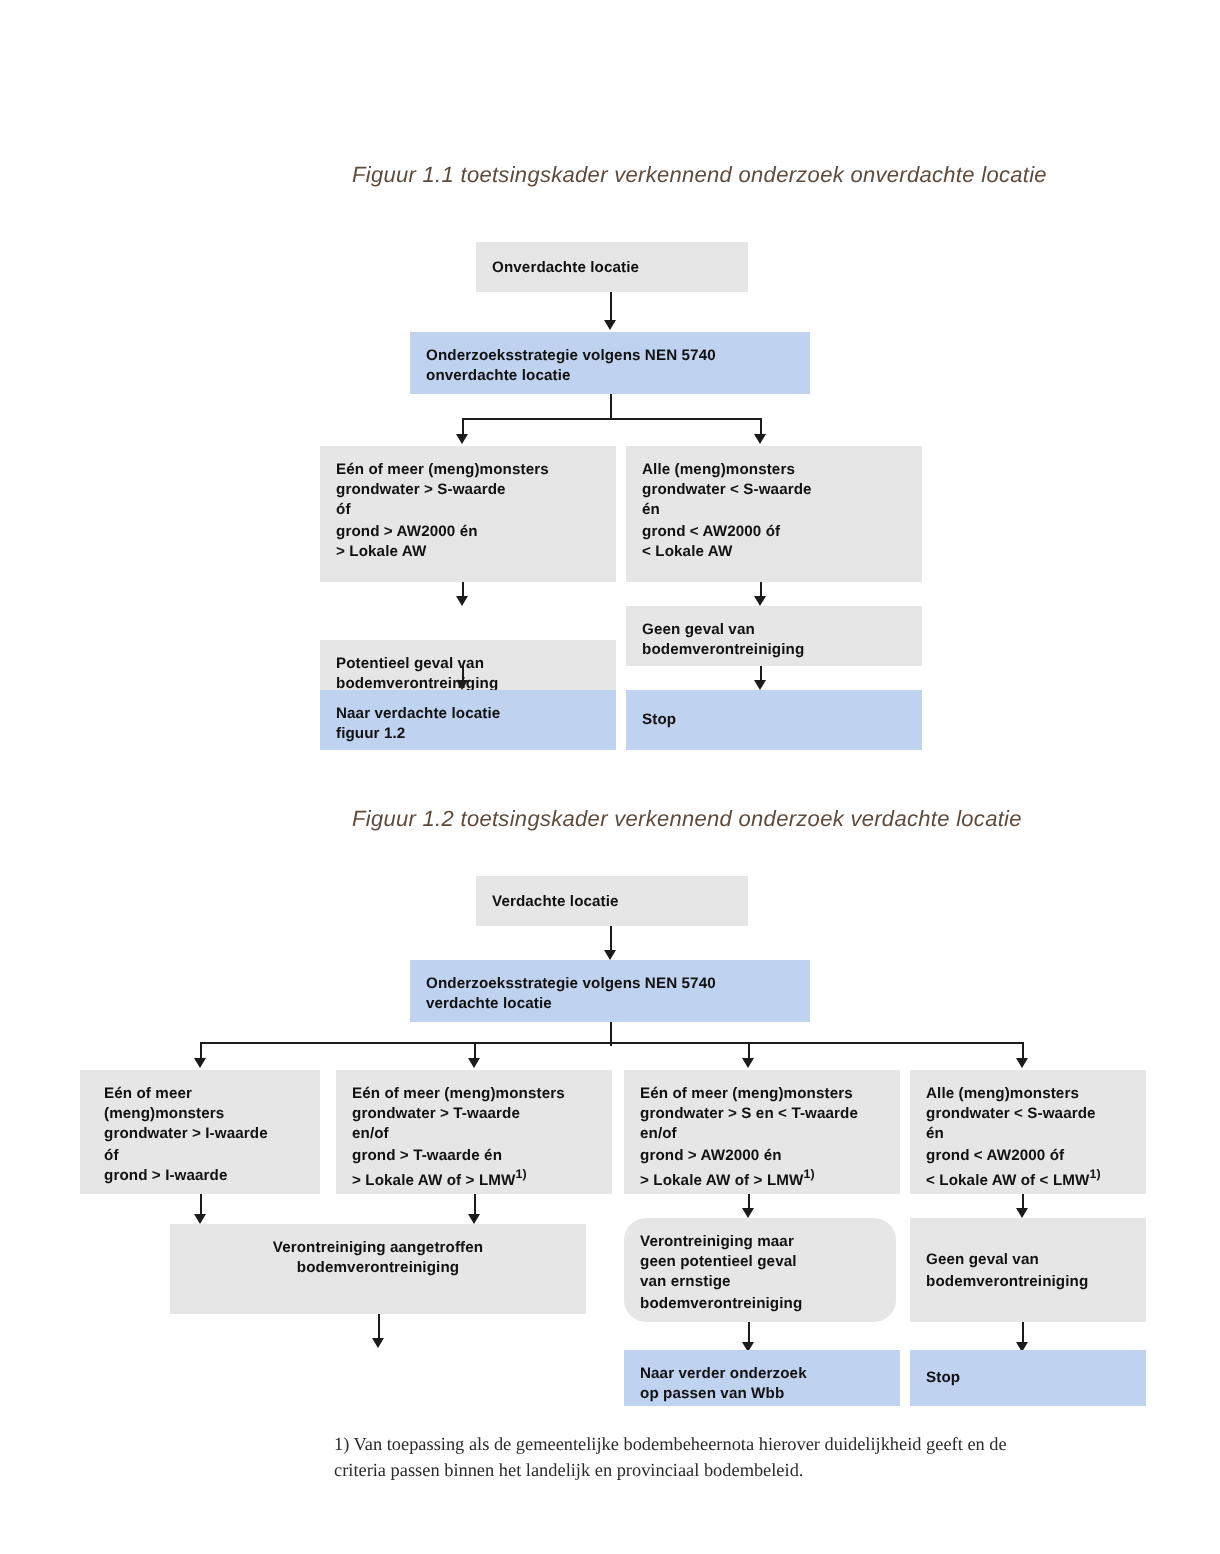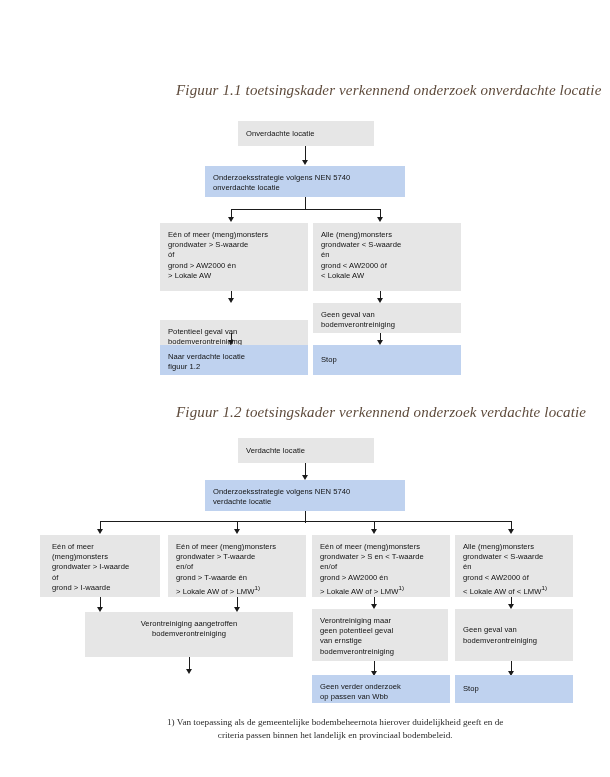--- a/index.html
+++ b/index.html
@@ -9,42 +9,42 @@
     font-family:"Liberation Sans",sans-serif;
     color:#1a1a1a;
     position:relative;
     overflow:hidden;
   }
   .page{position:absolute;left:0;top:0;width:610px;height:777px;}
 
   
   .caption{
     position:absolute;
-    font-family:Liberation Serif, serif;
+    font-family:Liberation Sans, sans-serif;
     font-style:italic;
-    font-size:15px;
+    font-size:11px;
     color:#5e4b3c;
     letter-spacing:.15px;
     white-space:nowrap;
   }
 
   
   .box{
     position:absolute;
     box-sizing:border-box;
     font-size:7.6px;
     line-height:10.2px;
     padding:7px 8px 6px 8px;
     color:#111;
     font-family:"Liberation Sans",sans-serif;
     letter-spacing:.05px;
   }
   .box.grey{background:#e6e6e6;}
   .box.blue{background:#bfd2ef;}
-  .box .ln{display:block;white-space:nowrap;}
+  .box .ln{display:block;white-space:nowrap;font-weight:bold;}
   .box.center-v{display:flex;flex-direction:column;justify-content:center;}
 
   
   .vline{position:absolute;background:#1b1b1b;width:1.4px;}
   .hline{position:absolute;background:#1b1b1b;height:1.4px;}
   .arrow{
     position:absolute;
     width:0;height:0;
     border-left:3.6px solid transparent;
     border-right:3.6px solid transparent;
@@ -197,45 +197,45 @@
   <div class="arrow" style="left:371px;top:604px;"></div>
 
   <div class="vline" style="left:511px;top:597px;height:9px;"></div>
   <div class="arrow" style="left:508px;top:604px;"></div>
 
   <div class="box grey" style="left:85px;top:612px;width:208px;height:45px;text-align:center;">
     <span class="ln">Verontreiniging aangetroffen</span>
     <span class="ln">bodemverontreiniging</span>
   </div>
 
-  <div class="box grey" style="left:312px;top:609px;width:136px;height:52px;">
+  <div class="box grey" style="left:312px;top:609px;width:136px;height:52px;border-radius:11px;">
     <span class="ln">Verontreiniging  maar</span>
     <span class="ln">geen potentieel geval</span>
     <span class="ln">van ernstige</span>
     <span class="ln">bodemverontreiniging</span>
   </div>
 
   <div class="box grey center-v" style="left:455px;top:609px;width:118px;height:52px;">
     <span class="ln">Geen geval van</span>
     <span class="ln">bodemverontreiniging</span>
   </div>
 
   <div class="vline" style="left:189px;top:657px;height:14px;"></div>
   <div class="arrow" style="left:186px;top:669px;"></div>
   <div class="vline" style="left:374px;top:661px;height:12px;"></div>
   <div class="arrow" style="left:371px;top:671px;"></div>
   <div class="vline" style="left:511px;top:661px;height:12px;"></div>
   <div class="arrow" style="left:508px;top:671px;"></div>
 
   <div class="box blue" style="left:312px;top:675px;width:138px;height:28px;">
-    <span class="ln">Geen verder onderzoek</span>
+    <span class="ln">Naar verder onderzoek</span>
     <span class="ln">op passen van Wbb</span>
   </div>
   <div class="box blue center-v" style="left:455px;top:675px;width:118px;height:28px;">
     <span class="ln">Stop</span>
   </div>
 
-  <div class="footnote" style="left:167px;top:716px;text-align:center;">
+  <div class="footnote" style="left:167px;top:716px;">
     <span class="ln">1) Van toepassing als de gemeentelijke bodembeheernota hierover duidelijkheid geeft en de</span>
     <span class="ln">criteria passen binnen het landelijk en provinciaal bodembeleid.</span>
   </div>
 
 </div>
 
 </body></html>

